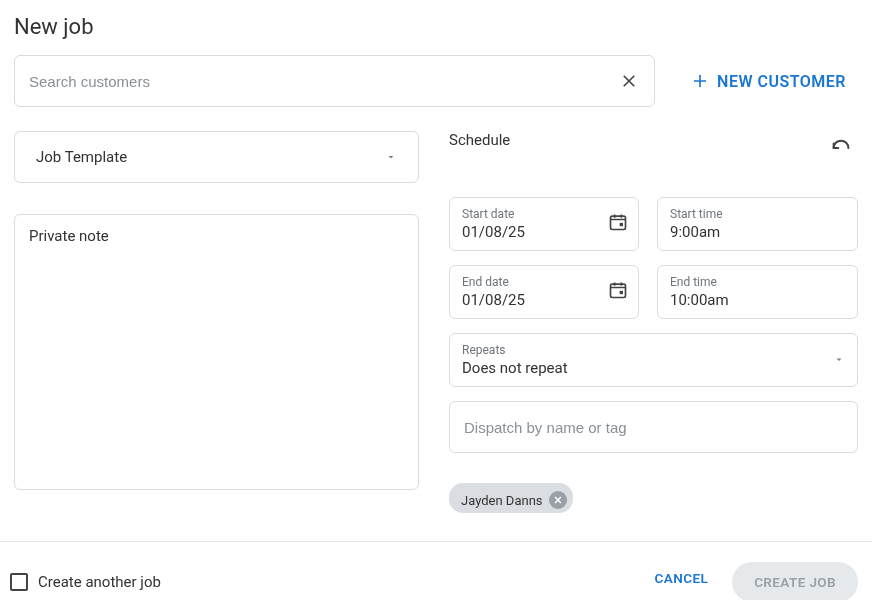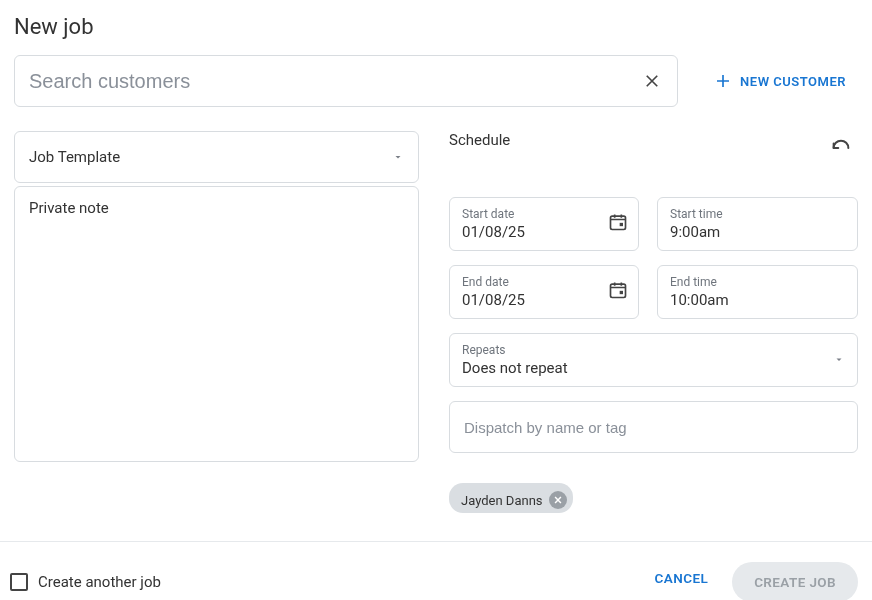--- a/index.html
+++ b/index.html
@@ -27,21 +27,21 @@
     .search-wrap {
       position: relative;
       flex: 1;
     }
     .search-input {
       width: 100%;
       height: 52px;
       padding: 14px 48px 14px 14px;
       border: 1px solid #d8dce0;
       border-radius: 6px;
-      font-size: 20px;
+      font-size: 15px;
       color: #333;
       outline: none;
     }
     .search-input::placeholder { color: #8a9099; }
     .clear-btn {
       position: absolute;
       right: 8px;
       top: 50%;
       transform: translateY(-50%);
       width: 36px;
@@ -51,42 +51,42 @@
       justify-content: center;
       cursor: pointer;
       color: #444;
     }
     .new-customer-btn {
       display: flex;
       align-items: center;
       gap: 8px;
       color: #1976d2;
       font-weight: 600;
-      font-size: 13px;
+      font-size: 16px;
       letter-spacing: 0.5px;
       cursor: pointer;
       padding: 8px 12px;
     }
     .main-cols {
       display: flex;
       gap: 30px;
     }
     .left-col { width: 405px; flex-shrink: 0; }
     .right-col { flex: 1; min-width: 0; }
 
     .select-field {
       position: relative;
       height: 52px;
       border: 1px solid #d8dce0;
       border-radius: 6px;
       display: flex;
       align-items: center;
-      padding: 0 14px;
-      cursor: pointer;
-      margin-bottom: 3px;
+      padding: 0 21px;
+      cursor: pointer;
+      margin-bottom: 31px;
     }
     .select-field .value { font-size: 15px; color: #333; }
     .select-field .chev {
       margin-left: auto;
       color: #7a7f87;
     }
 
     .textarea {
       width: 100%;
       height: 276px;

